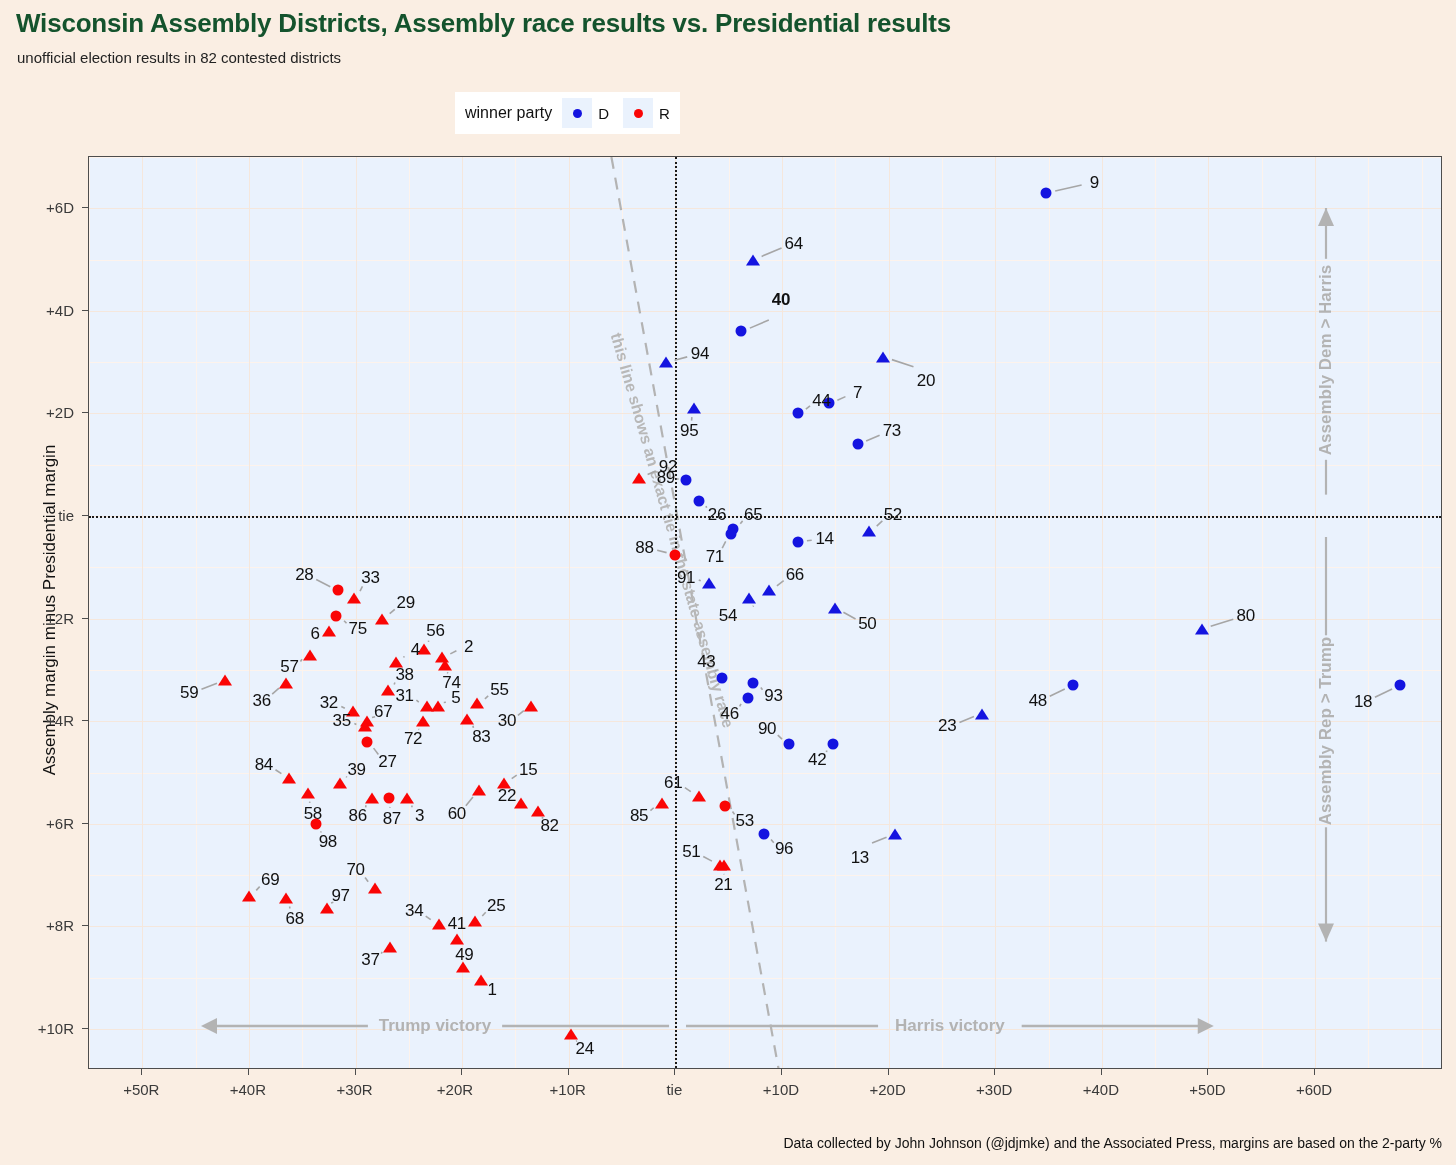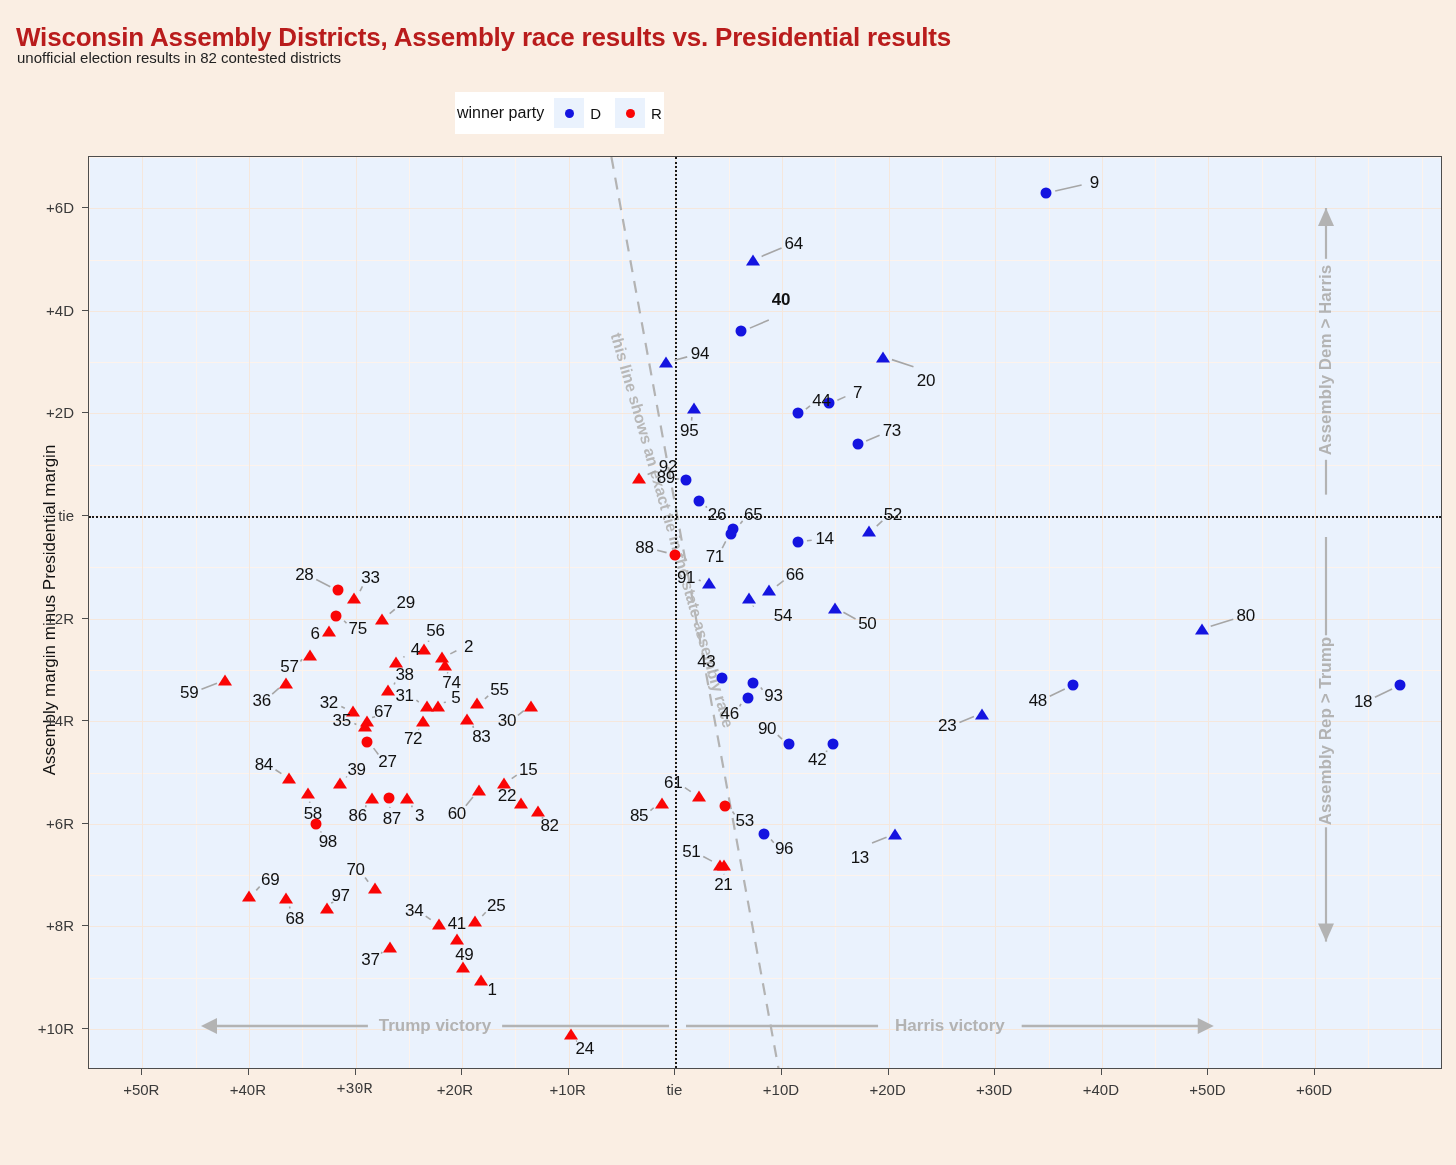--- a/index.html
+++ b/index.html
@@ -15,42 +15,42 @@
     overflow: hidden;
   }
   #root {
     position: absolute;
     left: 0; top: 0;
     width: 1456px; height: 1165px;
     background: #faeee3;
   }
   .title {
     position: absolute;
-    left: 16px; top: 22px;
+    left: 16px; top: 8px;
     font-size: 26px;
     font-weight: bold;
-    color: #b91c1c;
+    color: #14532d;
     letter-spacing: -0.2px;
     white-space: nowrap;
   }
   .subtitle {
     position: absolute;
     left: 17px; top: 49px;
     font-size: 15px;
     color: #222;
     white-space: nowrap;
   }
   
   .legend-box {
     position: absolute;
     background: #ffffff;
     display: flex;
     align-items: center;
     height: 42px;
-    padding: 0 2px;
+    padding: 0 10px;
     box-sizing: border-box;
   }
   #legend-party { left: 455px; top: 92px; }
   #legend-incumb { left: 746px; top: 92px; }
   .legend-title {
     font-size: 16px;
     color: #111;
     margin-right: 10px;
     white-space: nowrap;
   }
@@ -440,21 +440,21 @@
       <div class="plabel" style="left: 625.825px; top: 400.079px;">71</div>
       <div class="pt pt-circle D" style="left: 708.984px; top: 384.691px;"></div>
       <div class="plabel" style="left: 735.638px; top: 382.126px;">14</div>
       <div class="pt pt-circle R" style="left: 586.378px; top: 397.514px;"></div>
       <div class="plabel" style="left: 555.46px; top: 390.846px;">88</div>
       <div class="pt pt-tri D" style="left: 620.494px; top: 425.725px;"></div>
       <div class="plabel" style="left: 597.039px; top: 420.596px;">91</div>
       <div class="pt pt-tri D" style="left: 680.198px; top: 433.419px;"></div>
       <div class="plabel" style="left: 705.786px; top: 418.031px;">66</div>
       <div class="pt pt-tri D" style="left: 659.942px; top: 441.112px;"></div>
-      <div class="plabel" style="left: 694px; top: 459.065px;">54</div>
+      <div class="plabel" style="left: 639px; top: 459.065px;">54</div>
       <div class="pt pt-tri D" style="left: 746.299px; top: 451.371px;"></div>
       <div class="plabel" style="left: 778.283px; top: 466.758px;">50</div>
       <div class="pt pt-tri D" style="left: 1113.05px; top: 471.888px;"></div>
       <div class="plabel" style="left: 1156.76px; top: 459.065px;">80</div>
       <div class="pt pt-circle R" style="left: 249.477px; top: 433.419px;"></div>
       <div class="plabel" style="left: 215.361px; top: 418.031px;">28</div>
       <div class="pt pt-tri R" style="left: 265.469px; top: 441.112px;"></div>
       <div class="plabel" style="left: 281.461px; top: 420.596px;">33</div>
       <div class="pt pt-tri R" style="left: 293.189px; top: 461.629px;"></div>
       <div class="plabel" style="left: 316.644px; top: 446.242px;">29</div>
@@ -568,27 +568,28 @@
       <div class="plabel" style="left: 281.461px; top: 802.722px;">37</div>
       <div class="pt pt-tri R" style="left: 374.216px; top: 810.416px;"></div>
       <div class="plabel" style="left: 375.282px; top: 797.593px;">49</div>
       <div class="pt pt-tri R" style="left: 392.34px; top: 823.239px;"></div>
       <div class="plabel" style="left: 403.002px; top: 833.497px;">1</div>
       <div class="pt pt-tri R" style="left: 481.896px; top: 877.096px;"></div>
       <div class="plabel" style="left: 495.756px; top: 892.483px;">24</div>
     </div>
 
   <div id="yaxis-title">Assembly margin minus Presidential margin</div>
+  <div id="caption">Data collected by John Johnson (@jdjmke) and the Associated Press, margins are based on the 2-party %</div>
 
 <div class="tickmark-x" style="left: 141.307px; top: 1069px;"></div>
     <div class="xtick-label" style="left: 141.307px; top: 1081px;">+50R</div>
     <div class="tickmark-x" style="left: 247.921px; top: 1069px;"></div>
     <div class="xtick-label" style="left: 247.921px; top: 1081px;">+40R</div>
     <div class="tickmark-x" style="left: 354.535px; top: 1069px;"></div>
-    <div class="xtick-label" style="left: 354.535px; top: 1081px; font-family: Liberation Mono, monospace;">+30R</div>
+    <div class="xtick-label" style="left: 354.535px; top: 1081px;">+30R</div>
     <div class="tickmark-x" style="left: 461.15px; top: 1069px;"></div>
     <div class="xtick-label" style="left: 455px; top: 1081px;">+20R</div>
     <div class="tickmark-x" style="left: 567.764px; top: 1069px;"></div>
     <div class="xtick-label" style="left: 567.764px; top: 1081px;">+10R</div>
     <div class="tickmark-x" style="left: 674.378px; top: 1069px;"></div>
     <div class="xtick-label" style="left: 674.378px; top: 1081px;">tie</div>
     <div class="tickmark-x" style="left: 780.992px; top: 1069px;"></div>
     <div class="xtick-label" style="left: 780.992px; top: 1081px;">+10D</div>
     <div class="tickmark-x" style="left: 887.606px; top: 1069px;"></div>
     <div class="xtick-label" style="left: 887.606px; top: 1081px;">+20D</div>

